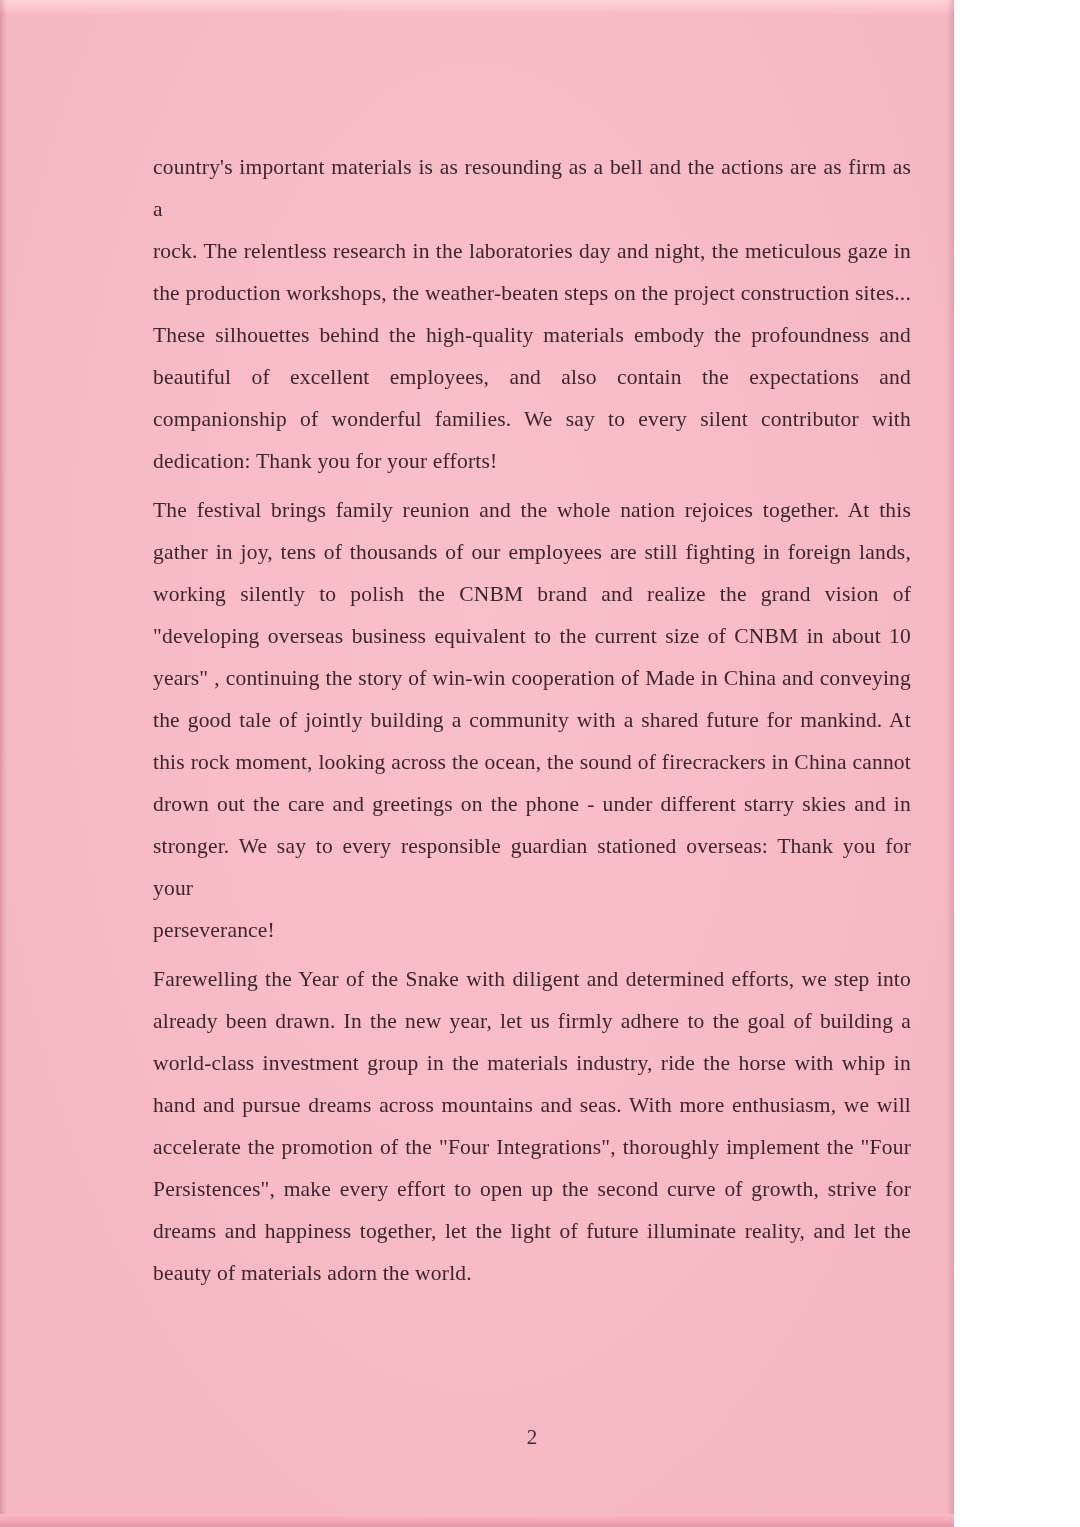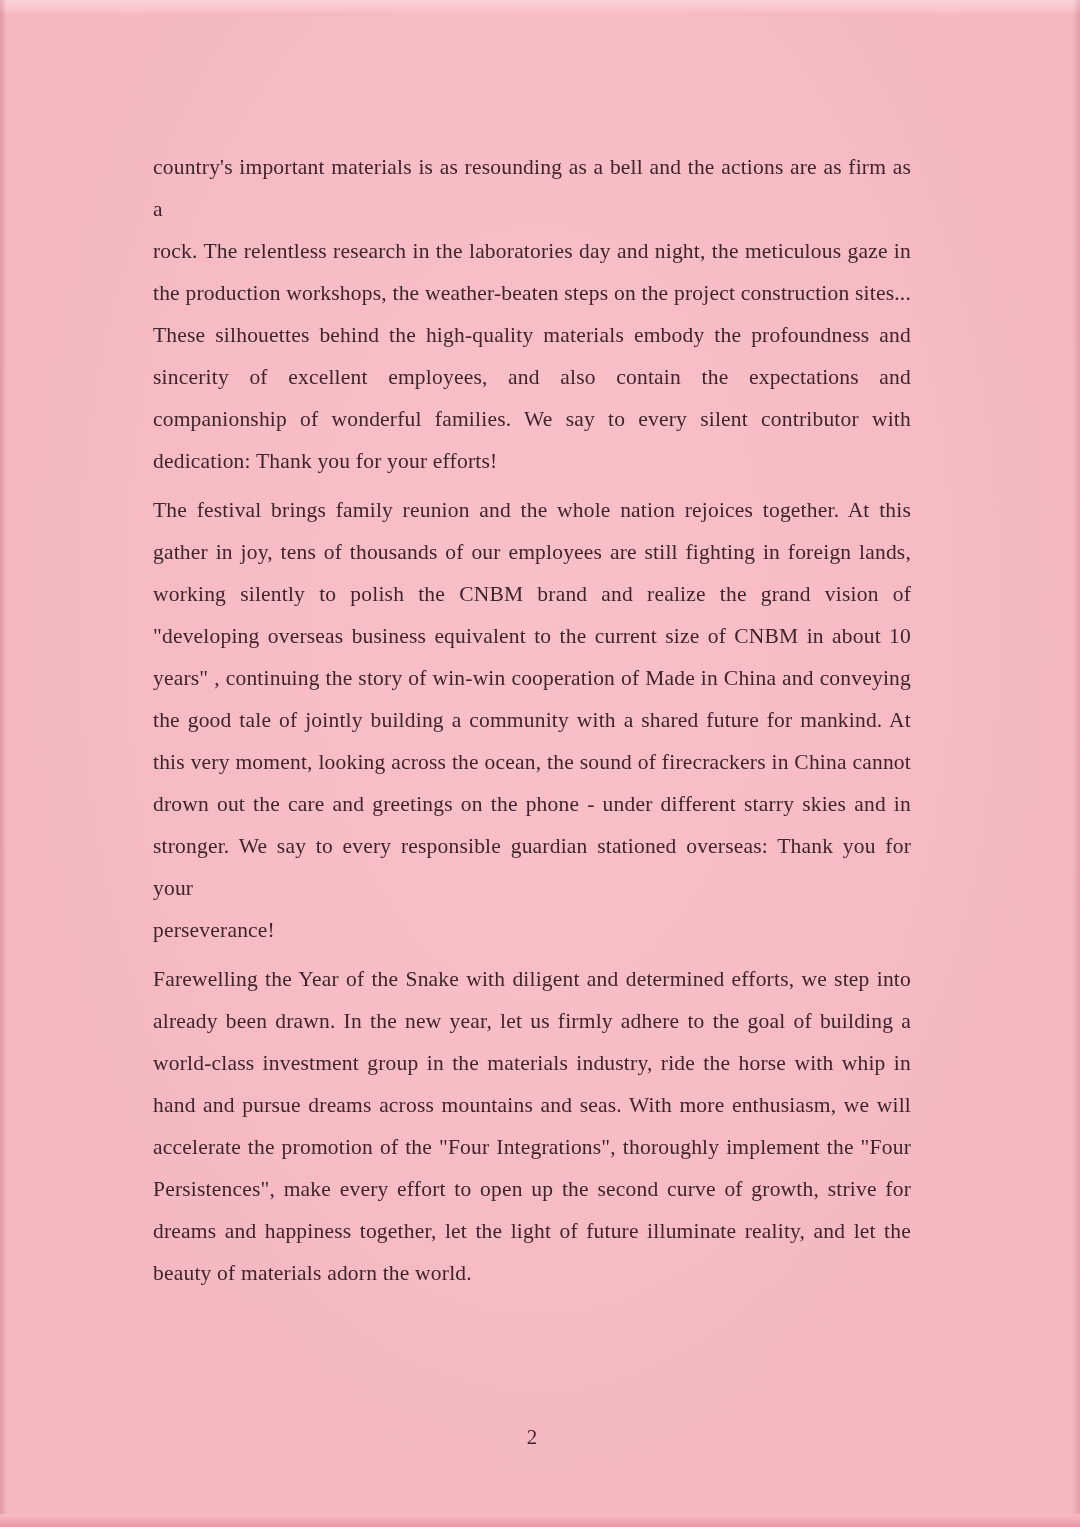--- a/index.html
+++ b/index.html
@@ -2,28 +2,29 @@
 <html><head>
 <meta charset="utf-8">
 <style>
   html, body {
     margin: 0;
     padding: 0;
     background: #ffffff;
   }
   .page {
     position: relative;
-    width: 1080px;
+    width: 940px;
     height: 1527px;
     background: #f9bbc5;
     background-image:
       radial-gradient(ellipse at 50% 40%, rgba(255,255,255,0.07), rgba(0,0,0,0.015) 75%);
     overflow: hidden;
     font-family: "Liberation Serif", "DejaVu Serif", serif;
     color: #3e252d;
+    padding-left: 14px;
   }
   .edge-top {
     position: absolute;
     top: 0; left: 0; right: 0;
     height: 14px;
     background: linear-gradient(180deg, #fdd2d8 0%, #fbc6cd 60%, #f9bbc5 100%);
   }
   .edge-bottom {
     position: absolute;
     bottom: 0; left: 0; right: 0;
@@ -82,33 +83,33 @@
   <div class="edge-left"></div>
   <div class="edge-right"></div>
 
   <div class="content">
 
     <div class="para">
       <div class="line">country's important materials is as resounding as a bell and the actions are as firm as a</div>
       <div class="line">rock. The relentless research in the laboratories day and night, the meticulous gaze in</div>
       <div class="line">the production workshops, the weather-beaten steps on the project construction sites...</div>
       <div class="line">These silhouettes behind the high-quality materials embody the profoundness and</div>
-      <div class="line">sincerity of excellent employees, and also contain the expectations and</div>
+      <div class="line">beautiful of excellent employees, and also contain the expectations and</div>
       <div class="line">companionship of wonderful families. We say to every silent contributor with</div>
       <div class="line last">dedication: Thank you for your efforts!</div>
     </div>
 
     <div class="para">
       <div class="line">The festival brings family reunion and the whole nation rejoices together. At this</div>
       <div class="line">gather in joy, tens of thousands of our employees are still fighting in foreign lands,</div>
       <div class="line">working silently to polish the CNBM brand and realize the grand vision of</div>
       <div class="line">"developing overseas business equivalent to the current size of CNBM in about 10</div>
       <div class="line">years" , continuing the story of win-win cooperation of Made in China and conveying</div>
       <div class="line">the good tale of jointly building a community with a shared future for mankind. At</div>
-      <div class="line">this very moment, looking across the ocean, the sound of firecrackers in China cannot</div>
+      <div class="line">this rock moment, looking across the ocean, the sound of firecrackers in China cannot</div>
       <div class="line">drown out the care and greetings on the phone - under different starry skies and in</div>
       <div class="line">stronger. We say to every responsible guardian stationed overseas: Thank you for your</div>
       <div class="line last">perseverance!</div>
     </div>
 
     <div class="para">
       <div class="line">Farewelling the Year of the Snake with diligent and determined efforts, we step into</div>
       <div class="line">already been drawn. In the new year, let us firmly adhere to the goal of building a</div>
       <div class="line">world-class investment group in the materials industry, ride the horse with whip in</div>
       <div class="line">hand and pursue dreams across mountains and seas. With more enthusiasm, we will</div>

